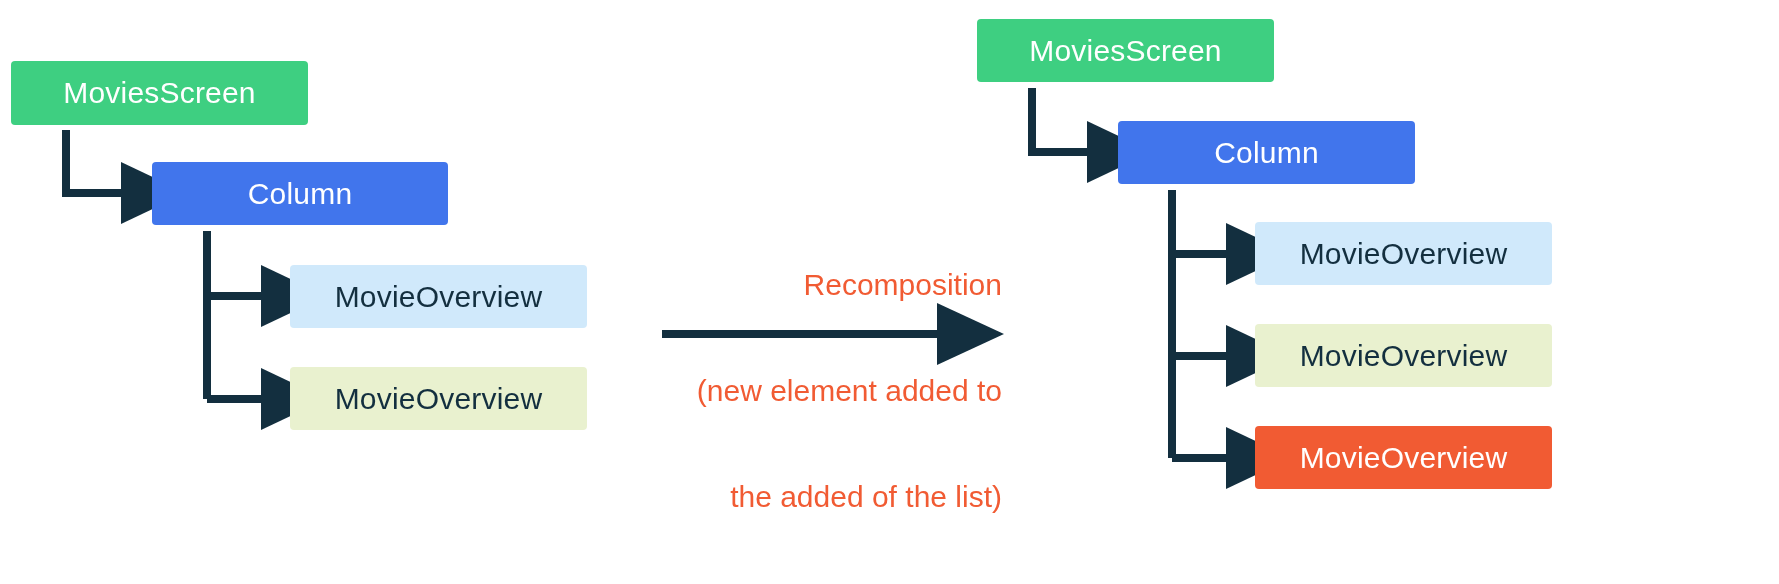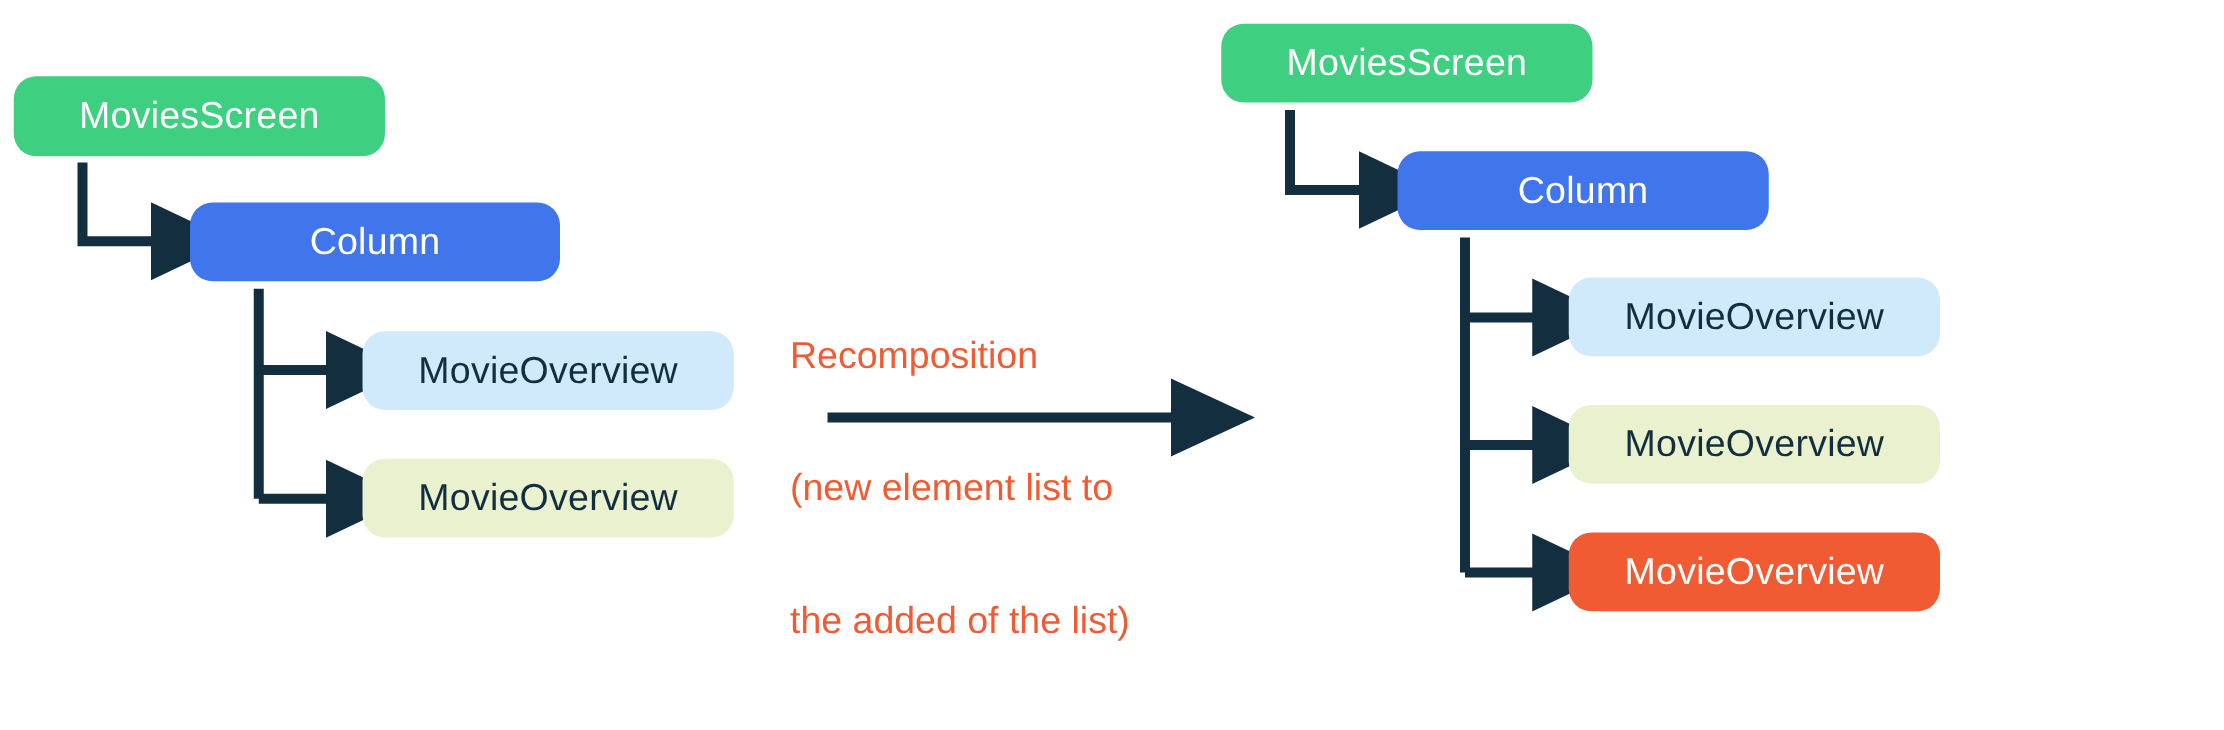--- a/index.html
+++ b/index.html
@@ -12,42 +12,42 @@
     position: relative;
     width: 1779px;
     height: 584px;
     background: #ffffff;
     overflow: hidden;
     font-family: "Liberation Sans", "DejaVu Sans", sans-serif;
   }
   .node {
     position: absolute;
     box-sizing: border-box;
-    border-radius: 18px;
+    border-radius: 4px;
     display: flex;
     align-items: center;
     justify-content: center;
     white-space: nowrap;
     letter-spacing: 0.2px;
   }
   .node-label {
     display: block;
     line-height: 1;
   }
   .svg-layer {
     position: absolute;
     left: 0;
     top: 0;
     width: 1779px;
     height: 584px;
     pointer-events: none;
   }
   .caption {
     position: absolute;
-    text-align: left;
+    text-align: right;
     line-height: 1.18;
     white-space: pre;
   }
 </style>
 </head>
 <body>
 
 <div id="stage">
 
   <svg class="svg-layer" viewBox="0 0 1779 584" xmlns="http://www.w3.org/2000/svg">
@@ -97,21 +97,21 @@
   <div class="node" style="left:290px; top:265px; width:297px; height:63px; background:#D0E9FB; color:#132F3F; font-size:30px;">
     <span class="node-label">MovieOverview</span>
   </div>
 
   <div class="node" style="left:290px; top:367px; width:297px; height:63px; background:#E9F1CF; color:#132F3F; font-size:30px;">
     <span class="node-label">MovieOverview</span>
   </div>
 
   <div class="caption" style="left:632px; top:196px; width:370px; color:#F15B33; font-size:30px;">
     <div>Recomposition</div>
-    <div>(new element list to</div>
+    <div>(new element added to</div>
     <div>the added of the list)</div>
   </div>
 
   <div class="node" style="left:977px; top:19px; width:297px; height:63px; background:#3ECF81; color:#ffffff; font-size:30px;">
     <span class="node-label">MoviesScreen</span>
   </div>
 
   <div class="node" style="left:1118px; top:121px; width:297px; height:63px; background:#4175EC; color:#ffffff; font-size:30px;">
     <span class="node-label">Column</span>
   </div>

